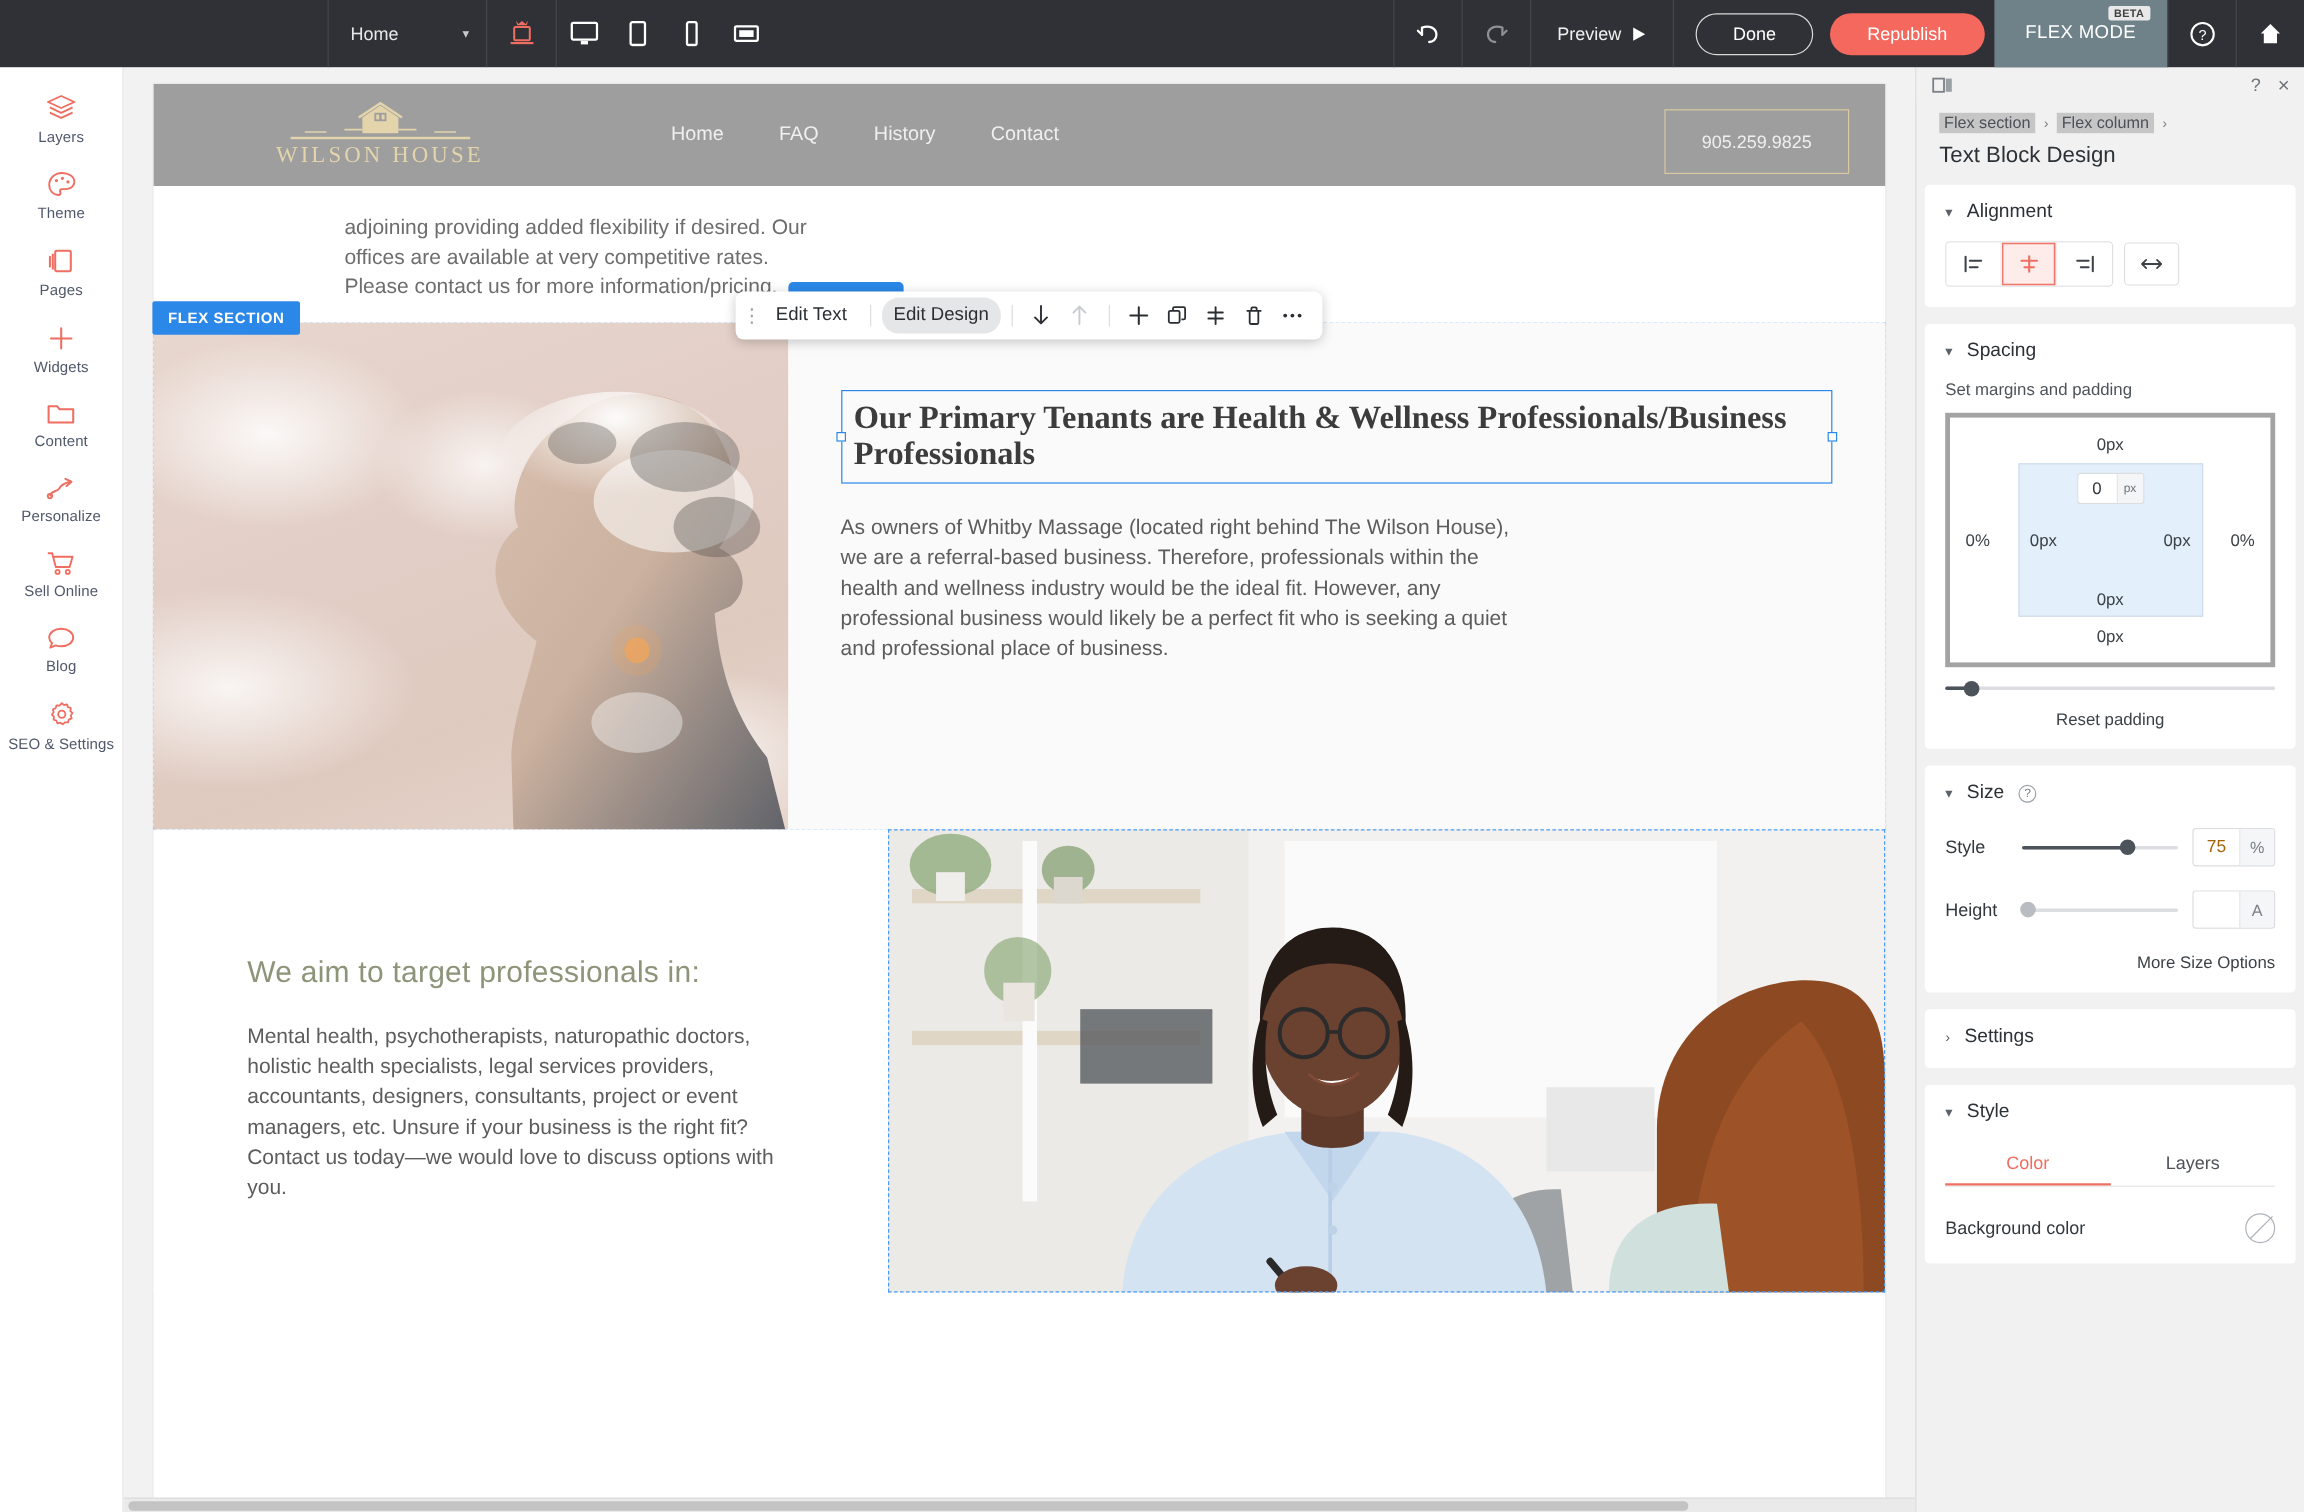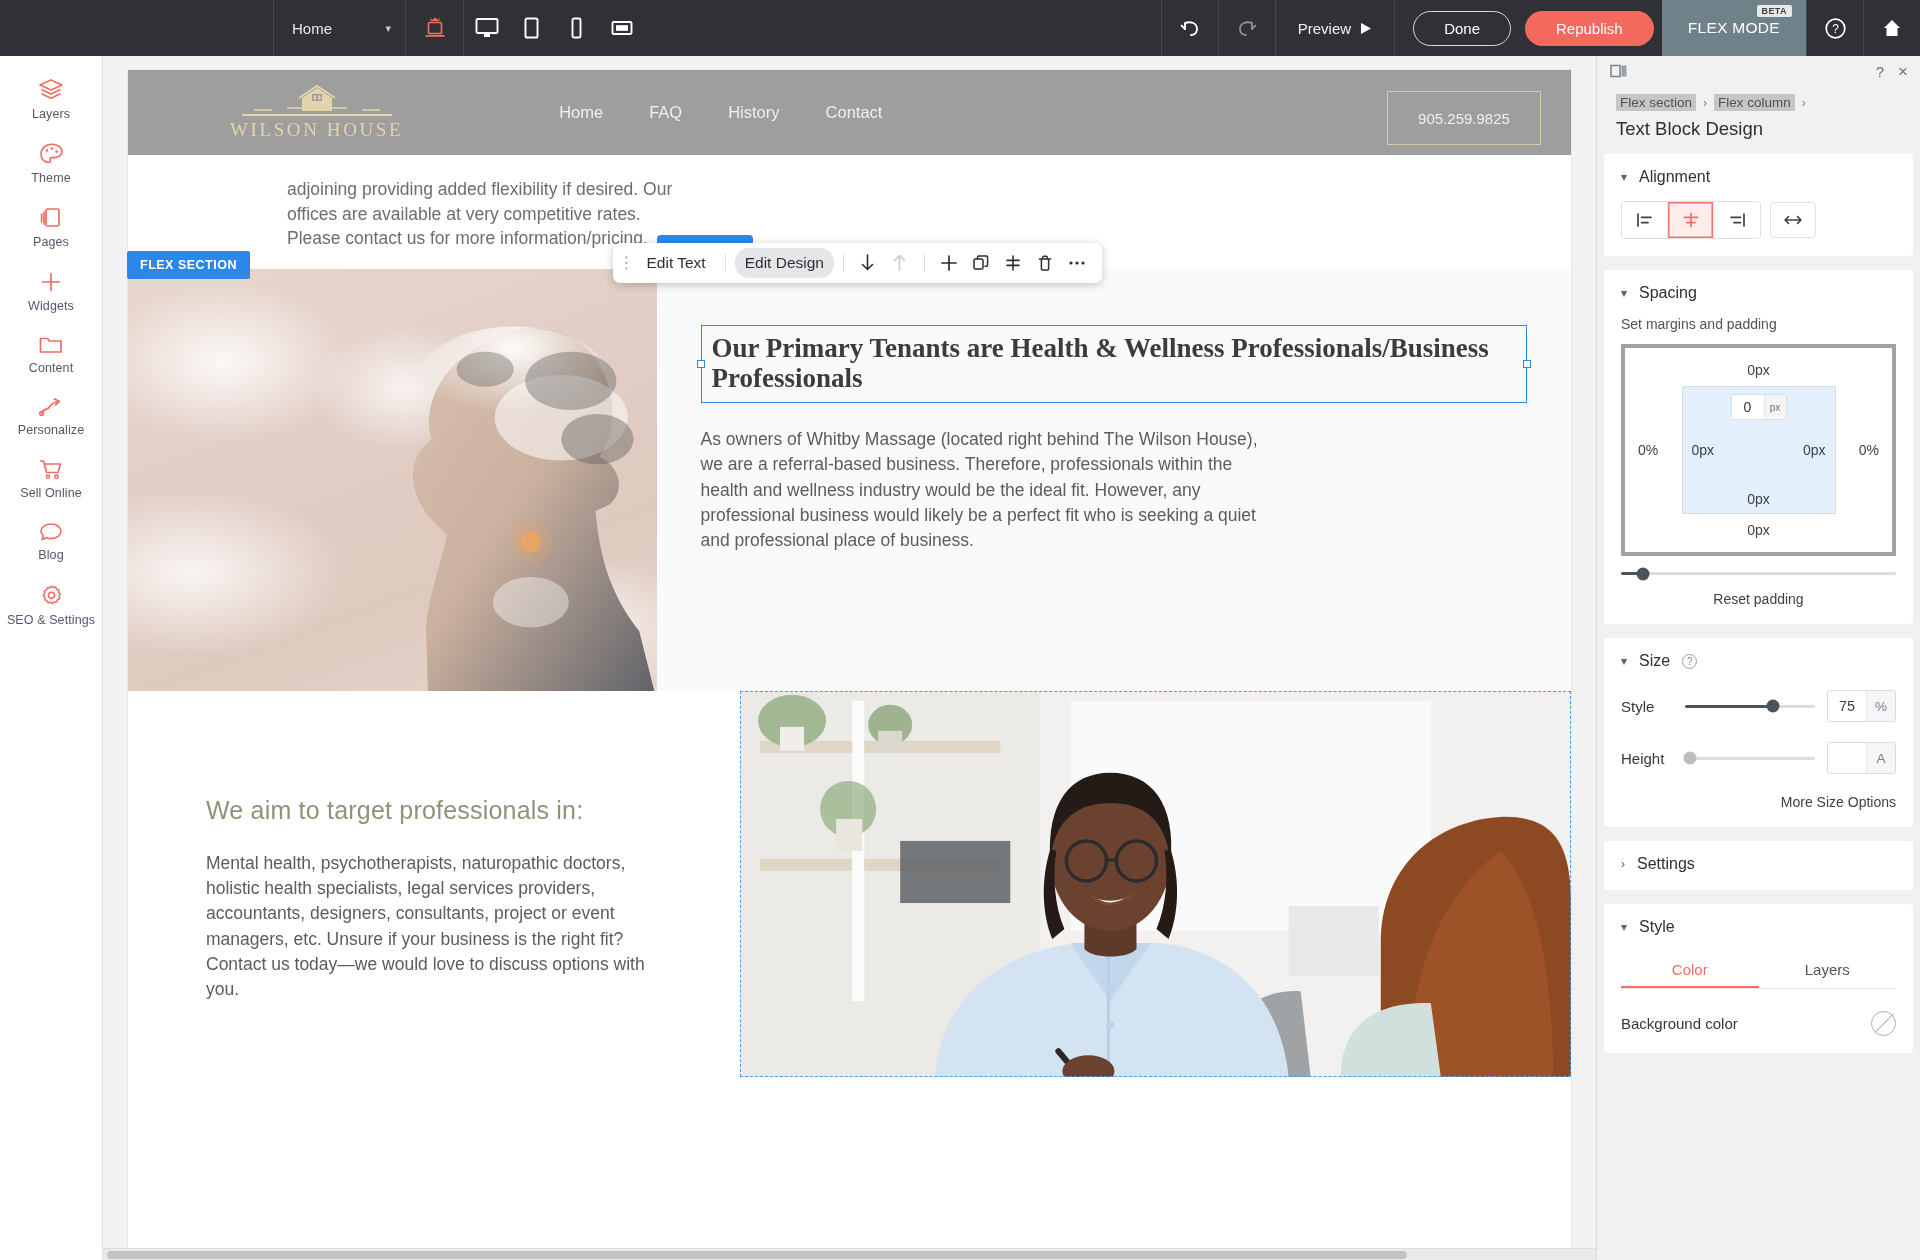--- a/index.html
+++ b/index.html
@@ -266,21 +266,21 @@
   .slider .knob {
     position: absolute; top: 50%; width: 13px; height: 13px; border-radius: 50%;
     background: #4d535a; transform: translate(-50%, -50%); cursor: pointer;
   }
   .slider .knob.muted { background: #b9bcc0; }
   .reset-link { text-align: center; font-size: 14px; color: #3c4247; margin-top: 16px; cursor: pointer; }
 
   .size-row { display: flex; align-items: center; gap: 12px; margin-top: 20px; }
   .size-row .lbl { width: 52px; font-size: 15px; color: #32383d; }
   .num-field { display: flex; border: 1px solid #dcdde0; border-radius: 3px; overflow: hidden; }
-  .num-field .v { width: 38px; height: 30px; display: flex; align-items: center; justify-content: center; font-size: 14.5px; color: #404040; background: #fff; }
+  .num-field .v { width: 38px; height: 30px; display: flex; align-items: center; justify-content: center; font-size: 14.5px; color: #a16207; background: #fff; }
   .num-field .u { width: 29px; height: 30px; display: flex; align-items: center; justify-content: center; font-size: 13.5px; color: #797f85; background: #f5f6f7; border-left: 1px solid #e6e7e9; }
   .more-size { text-align: right; font-size: 14px; color: #3c4247; margin-top: 20px; cursor: pointer; }
 
   .style-tabs { display: flex; margin-top: 16px; border-bottom: 1px solid #e4e5e7; }
   .style-tab {
     flex: 1 1 0; text-align: center; font-size: 15px; padding: 9px 0 10px; color: #4d5359; cursor: pointer;
   }
   .style-tab.active { color: #ef6d61; box-shadow: inset 0 -2px 0 #ef6d61; }
   .bgcolor-row { display: flex; align-items: center; justify-content: space-between; margin-top: 22px; }
   .bgcolor-row .lbl { font-size: 15px; color: #32383d; }

